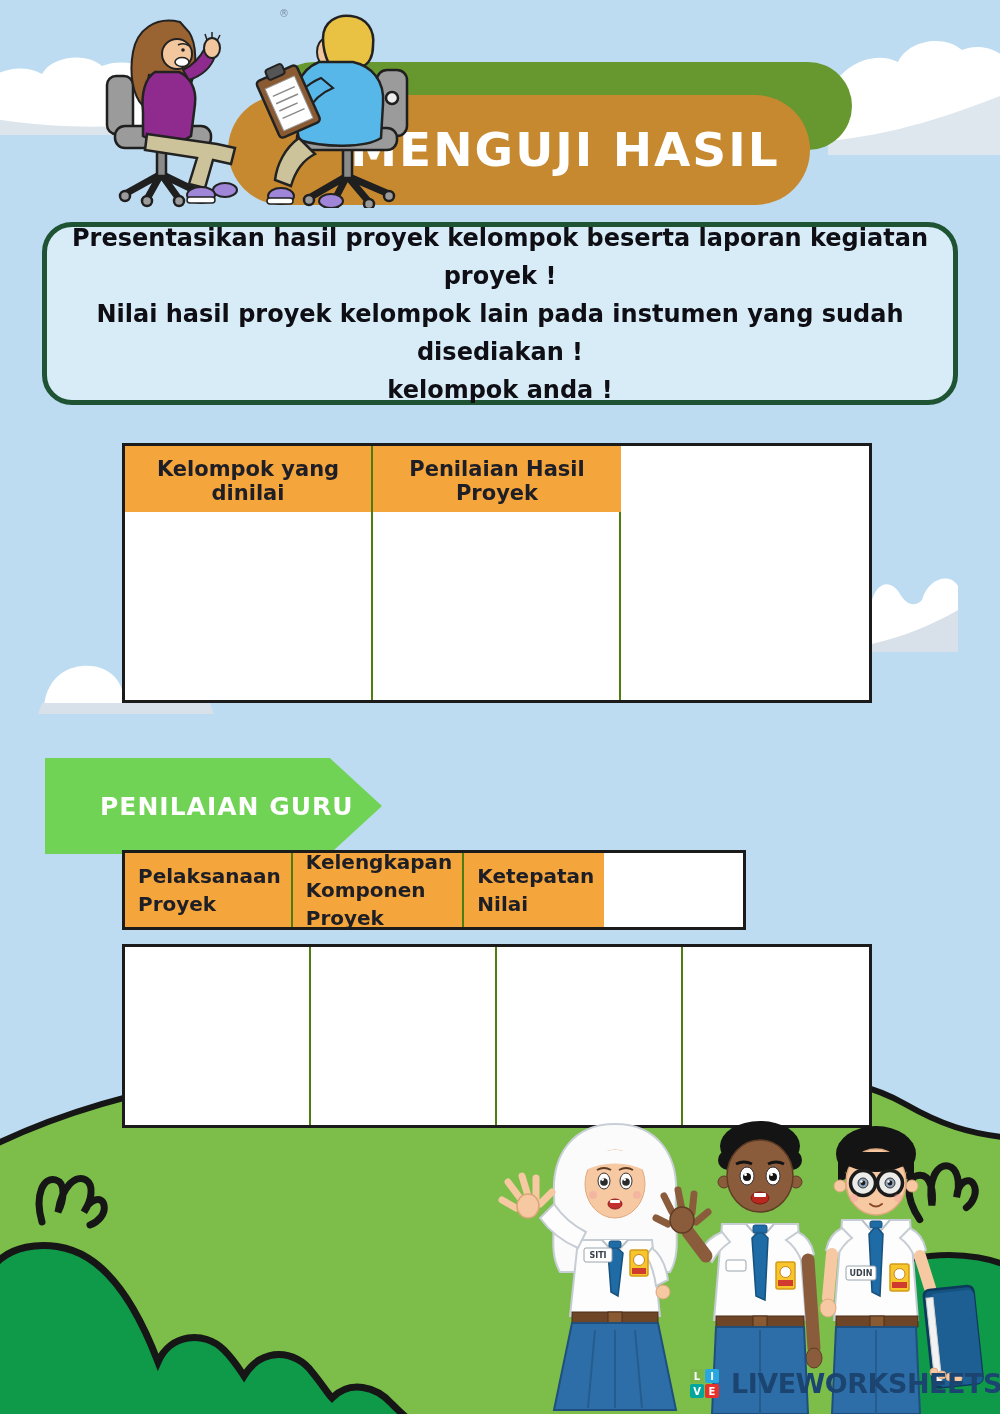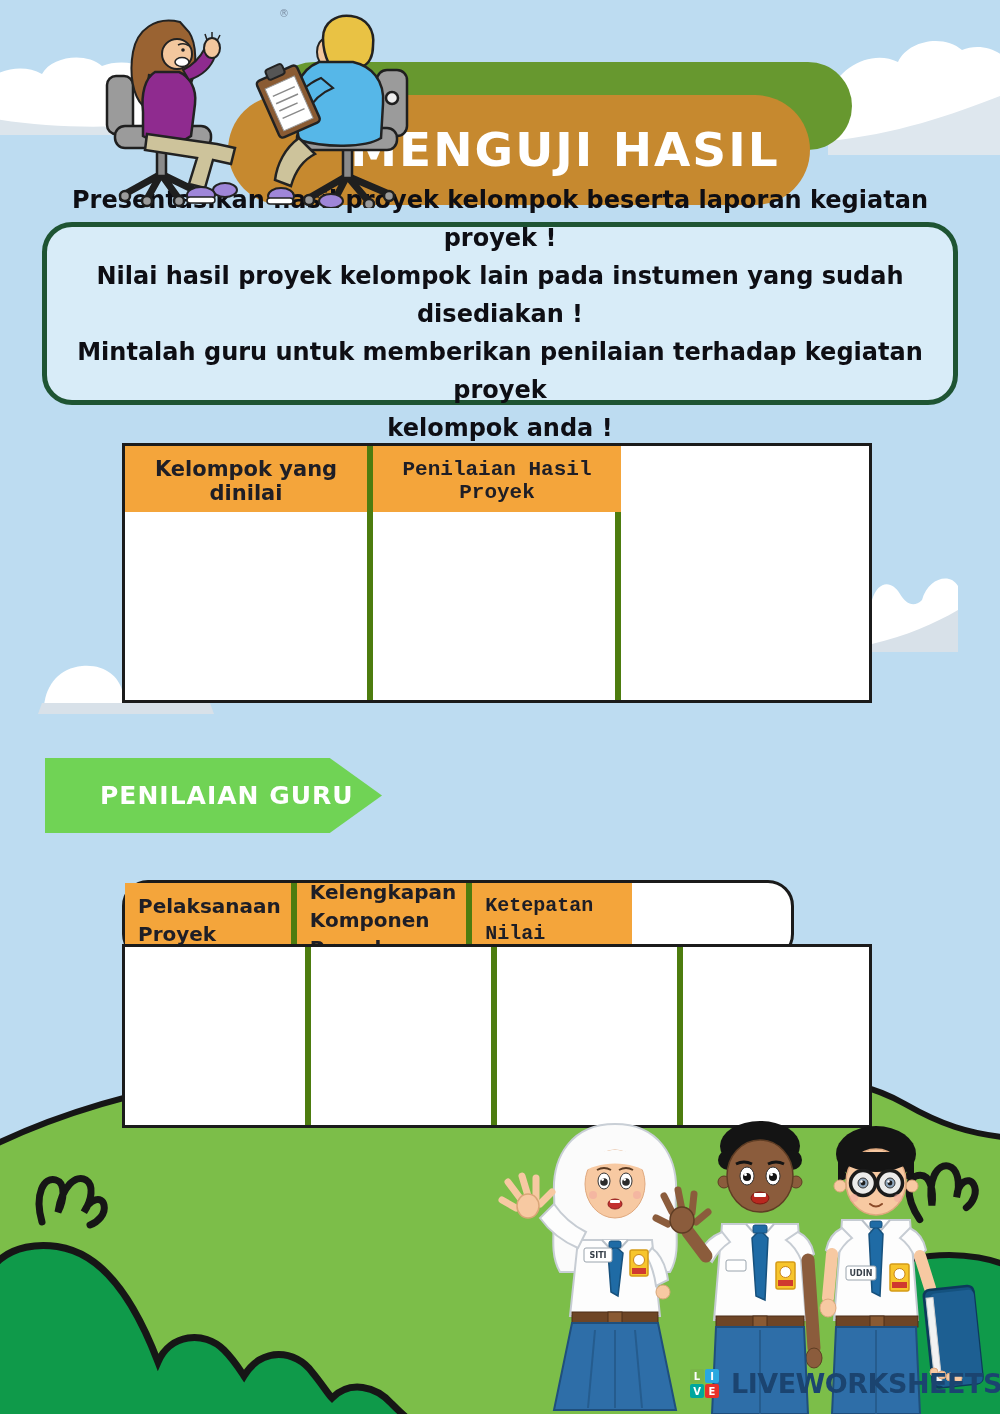--- a/index.html
+++ b/index.html
@@ -18,36 +18,36 @@
   #interview{left:85px;top:8px;z-index:5;}
   #reg-mark{left:279px;top:8px;font-size:10px;color:#7b8ea3;z-index:6;}
 
   
   #instruction-box{left:42px;top:222px;width:916px;height:183px;background:#D8ECF8;border:5px solid #1E5433;
     border-radius:30px;box-sizing:border-box;z-index:3;display:flex;flex-direction:column;justify-content:center;}
   #instruction-box .line{text-align:center;font-size:24px;font-weight:bold;color:#0e0e14;line-height:38px;}
 
   
   .tbl{box-sizing:border-box;border:3px solid #1b1b1b;display:grid;z-index:3;background:#ffffff;}
-  .tbl .cell{box-sizing:border-box;border-right:6px solid #4d7c0f;}
-  .tbl .cell:last-child{border-right:none;font-family:Liberation Mono, monospace;}
+  .tbl .cell{box-sizing:border-box;border-right:2px solid #4d7c0f;}
+  .tbl .cell:last-child{border-right:none;}
   .hdr-cell{background:#F4A53B;color:#1e1e26;font-weight:bold;display:flex;align-items:center;}
   .hdr-center{justify-content:center;text-align:center;font-size:21px;}
   .hdr-left{justify-content:flex-start;text-align:left;font-size:20px;padding:0 10px 0 13px;line-height:28px;}
   #peer-table{left:122px;top:443px;width:750px;grid-template-columns:repeat(3,1fr);}
   #peer-table .cell{height:69px;}
   #peer-body{left:122px;top:512px;width:750px;grid-template-columns:repeat(3,1fr);border-top:none;}
   #peer-body .cell{height:188px;background:#ffffff;}
-  #guru-header{left:122px;top:880px;width:672px;grid-template-columns:repeat(4,1fr);border-radius:26px;}
+  #guru-header{left:122px;top:850px;width:624px;grid-template-columns:repeat(4,1fr);}
   #guru-header .cell{height:74px;}
   #guru-body{left:122px;top:944px;width:750px;grid-template-columns:repeat(4,1fr);}
   #guru-body .cell{height:178px;background:#ffffff;}
 
   
-  #guru-banner{left:45px;top:758px;width:337px;height:75px;background:#70D355;z-index:3;
+  #guru-banner{left:45px;top:758px;width:337px;height:96px;background:#70D355;z-index:3;
     clip-path:polygon(0 0,84.5% 0,100% 50%,84.5% 100%,0 100%);
     display:flex;align-items:center;}
   #guru-banner span{color:#ffffff;font-size:25px;font-weight:bold;letter-spacing:1px;padding-left:55px;}
 
   
   #landscape{left:0;top:1020px;z-index:2;}
   #students{left:460px;top:1120px;z-index:4;}
 
   
   #footer-brand{left:690px;top:1368px;z-index:6;display:flex;align-items:center;}
@@ -148,21 +148,20 @@
       <path d="M214,130 C200,140 192,156 190,172 L206,178 C210,164 218,152 230,146 Z" fill="#CDC39B" stroke="#222222" stroke-width="2.5"></path>
       <ellipse cx="196" cy="188" rx="13" ry="8" fill="#9F86D9" stroke="#222222" stroke-width="2"></ellipse>
       <rect x="182" y="190" width="26" height="6" rx="3" fill="#ffffff" stroke="#222222" stroke-width="1.5"></rect>
       <ellipse cx="246" cy="193" rx="12" ry="7" fill="#9F86D9" stroke="#222222" stroke-width="2"></ellipse>
     </g>
   </svg>
 
   <div id="instruction-box" class="abs">
     <div class="line">Presentasikan hasil proyek kelompok beserta laporan kegiatan proyek !</div>
     <div class="line">Nilai hasil proyek kelompok lain pada instumen yang sudah disediakan !</div>
-    <div class="line">Mintalah guru untuk memberikan penilaian terhadap kegiatan proyek</div>
     <div class="line">kelompok anda !</div>
   </div>
 
   <div id="peer-table" class="abs tbl">
     <div class="cell hdr-cell hdr-center">Kelompok yang dinilai</div>
     <div class="cell hdr-cell hdr-center">Penilaian Hasil Proyek</div>
   </div>
   <div id="peer-body" class="abs tbl">
     <div class="cell"></div>
     <div class="cell"></div>

